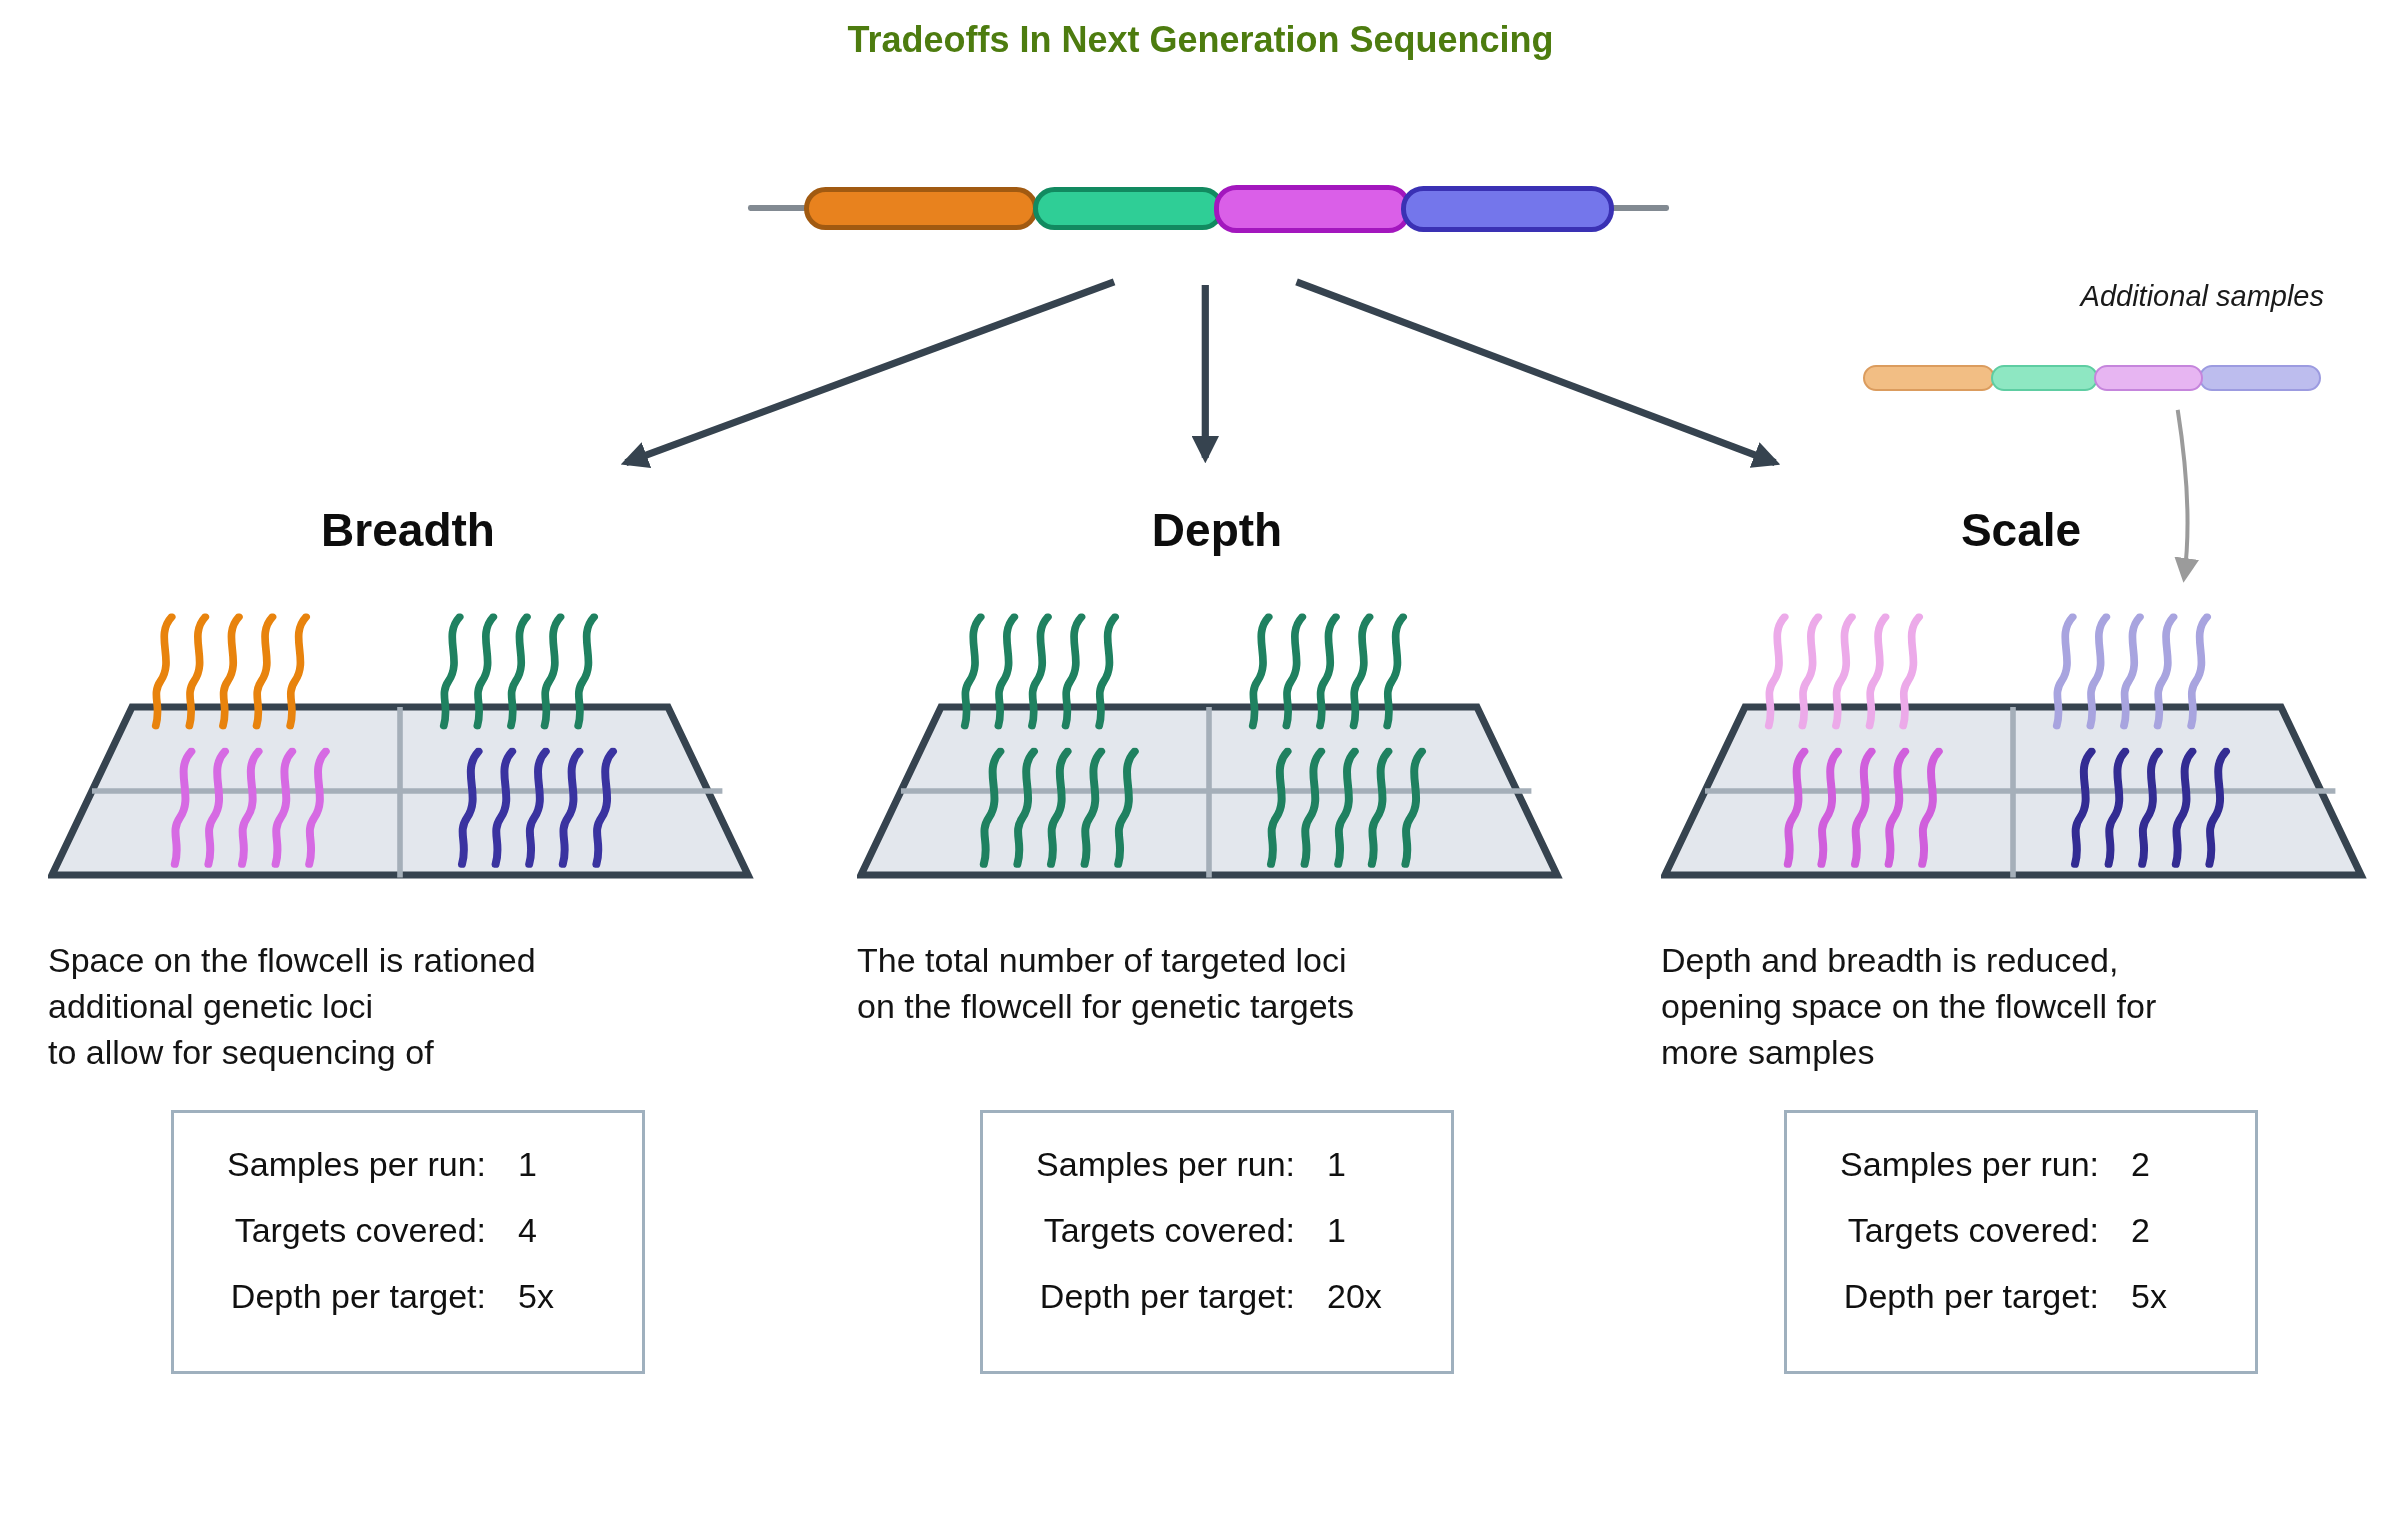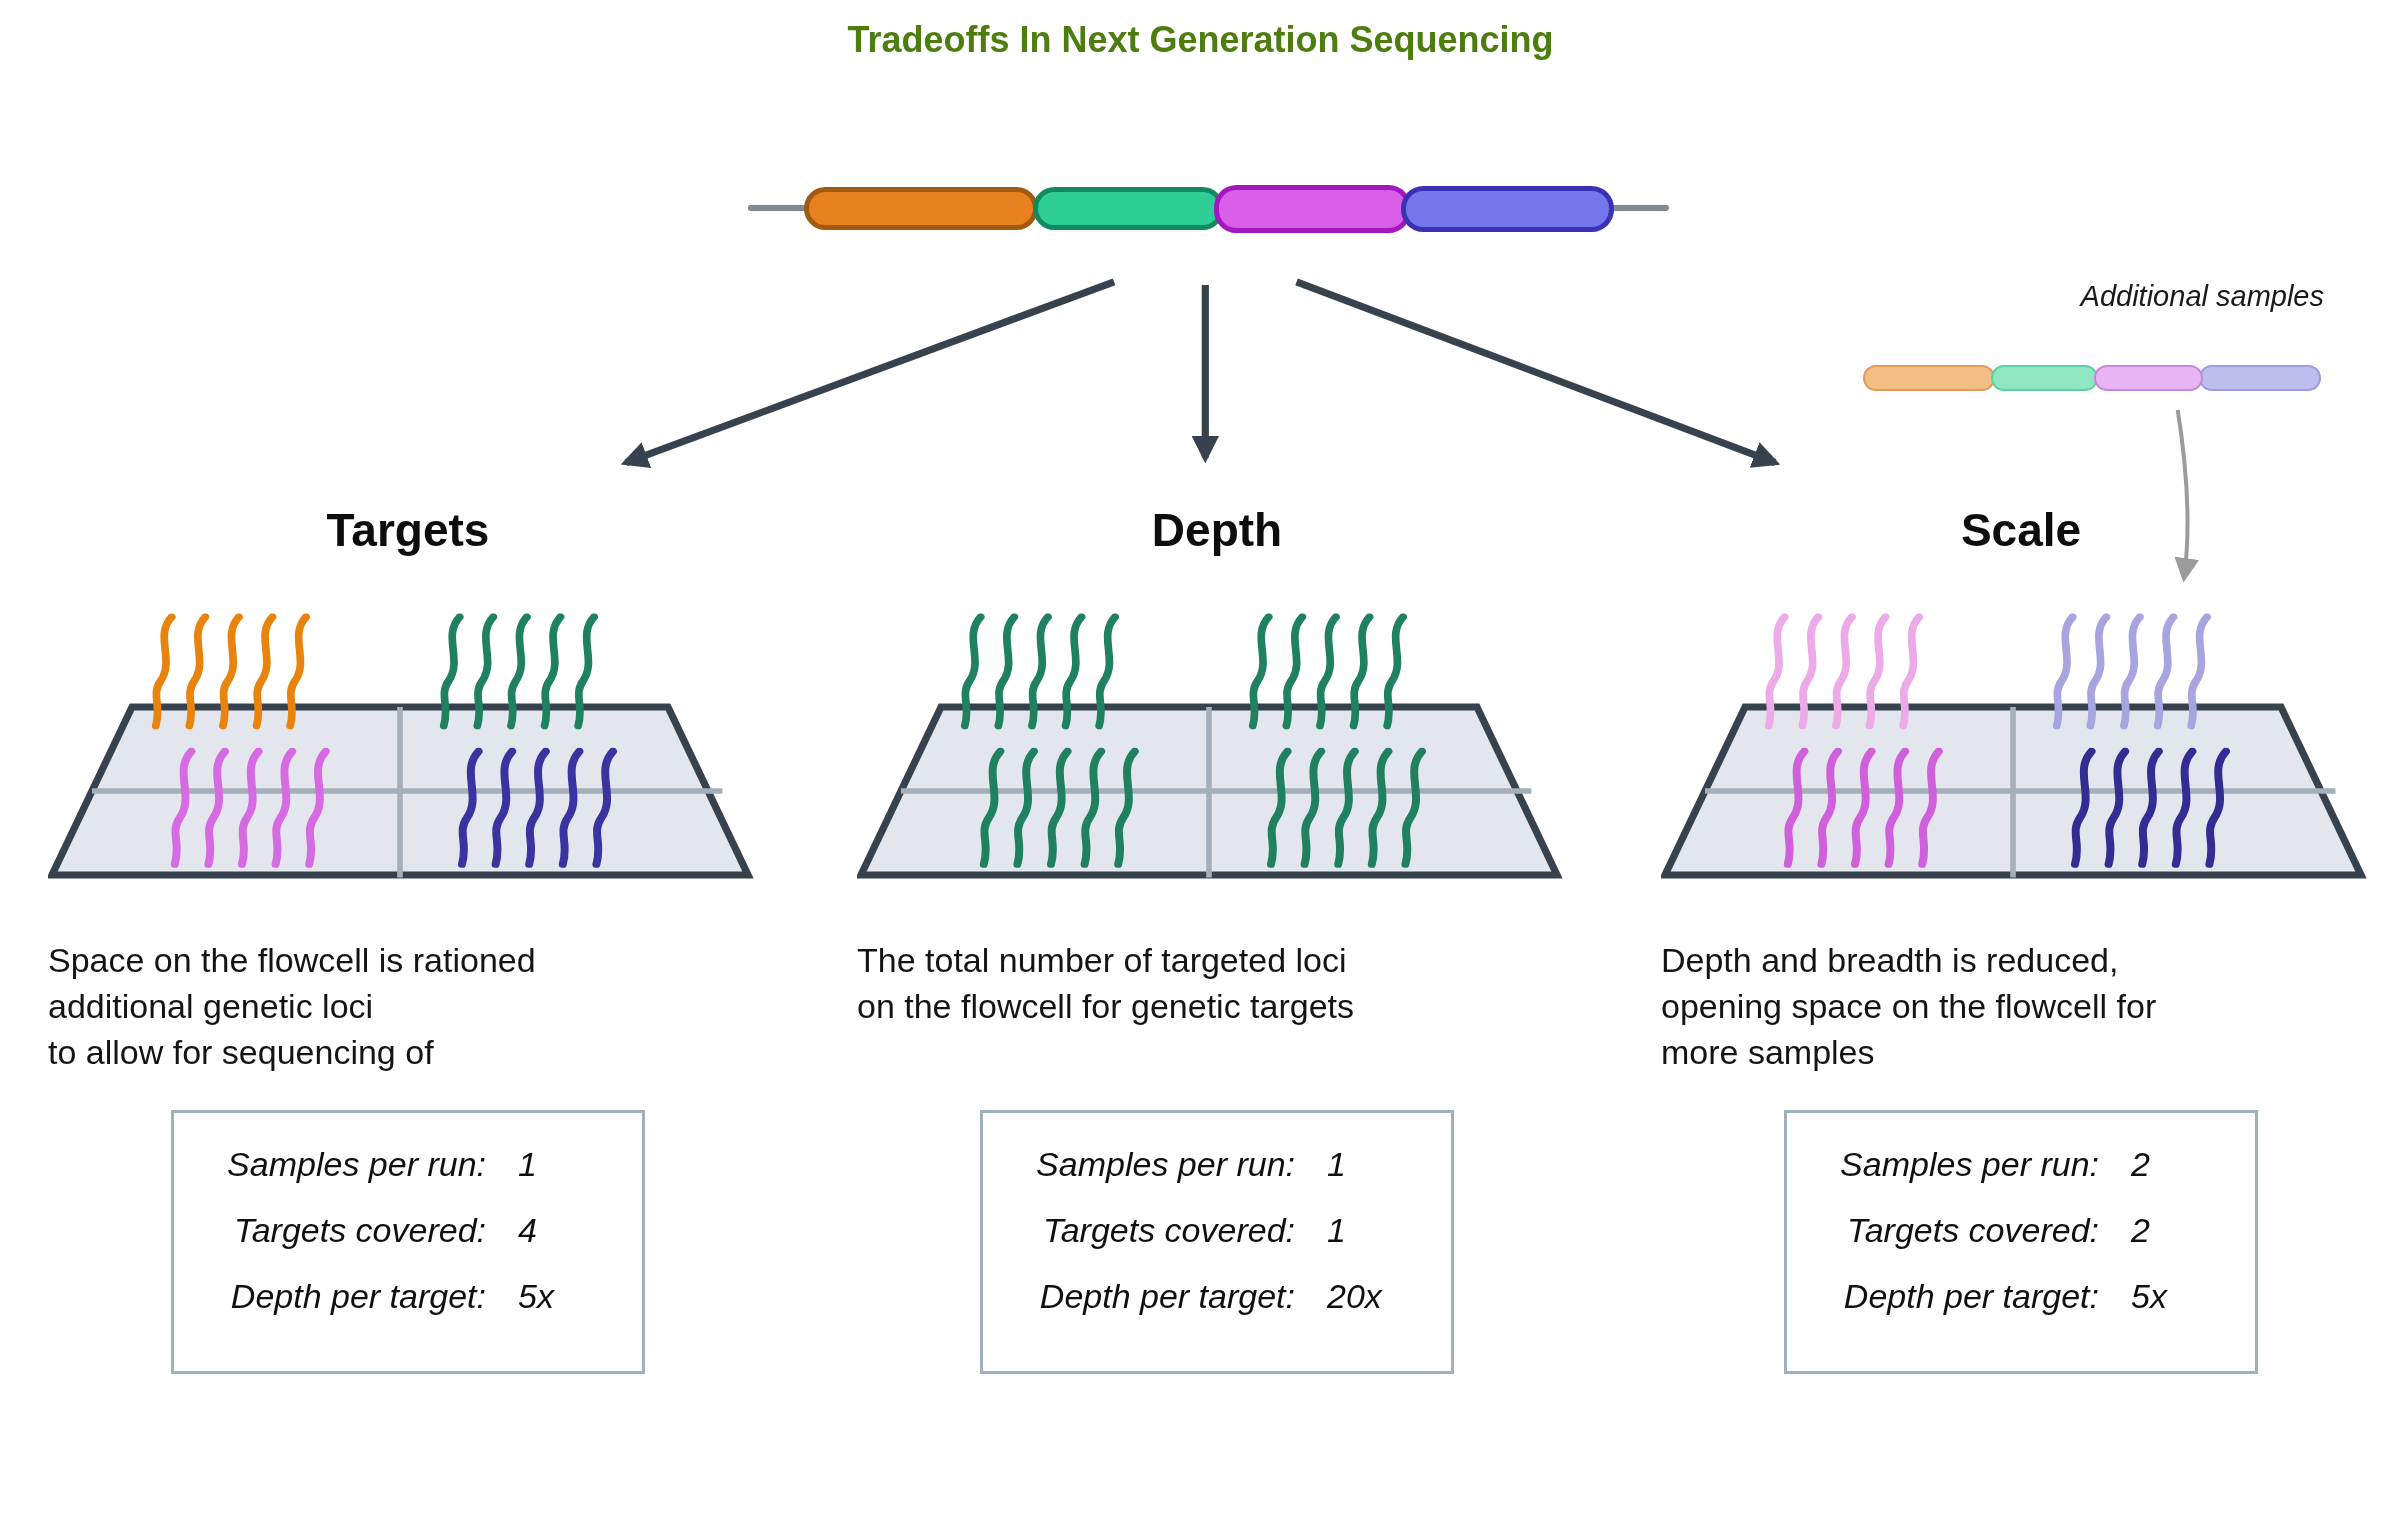--- a/index.html
+++ b/index.html
@@ -28,21 +28,21 @@
   .overlay{position:absolute;left:0;top:0;width:2401px;height:1532px;pointer-events:none;}
   
   .panel{position:absolute;top:0;width:720px;height:1532px;}
   .panel.p0{left:48px;} .panel.p1{left:857px;} .panel.p2{left:1661px;}
   .panel-heading{position:absolute;top:503px;left:0;width:720px;text-align:center;
                  font-size:46px;font-weight:700;color:#0d0d0d;}
   .flowcell-svg{position:absolute;left:0;top:607px;width:720px;height:280px;}
   .desc{position:absolute;top:937px;left:0;width:720px;
         font-size:34px;line-height:46px;color:#141414;}
   .stat-box{position:absolute;top:1110px;left:123px;width:474px;height:264px;
-            box-sizing:border-box;border:3.2px solid #9FB0BE;background:#ffffff;font-style:italic;}
+            box-sizing:border-box;border:3.2px solid #9FB0BE;background:#ffffff;}
   .stat-row{display:flex;align-items:baseline;margin-top:27px;font-size:34px;color:#101010;}
   .stat-row:first-child{margin-top:32px;}
   .stat-label{width:312px;text-align:right;white-space:nowrap;}
   .stat-value{margin-left:32px;text-align:left;white-space:nowrap;}
   .hidden-defs{position:absolute;width:0;height:0;overflow:hidden;}
 </style>
 </head>
 <body>
 
 <div class="page">
@@ -82,21 +82,21 @@
         <path d="M0,0 L10,5 L0,10 Z" fill="#9B9B9B"></path>
       </marker>
     </defs>
     <line x1="1392" y1="352" x2="782" y2="578" stroke-width="9" marker-end="url(#ah)" stroke="#36434F"></line>
     <line x1="1506" y1="356" x2="1506" y2="572" stroke-width="9" marker-end="url(#ah)" stroke="#36434F"></line>
     <line x1="1620" y1="352" x2="2218" y2="578" stroke-width="9" marker-end="url(#ah)" stroke="#36434F"></line>
     <path d="M2721,512 C2733,588 2737,662 2729,722" fill="none" stroke-width="5" marker-end="url(#ahg)" stroke="#9B9B9B"></path>
   </svg>
 
   <section class="panel p0">
-    <div class="panel-heading">Targets</div>
+    <div class="panel-heading">Breadth</div>
     <svg class="flowcell-svg" viewBox="0 0 900 350">
       <polygon points="105,125 775,125 875,335 5,335" stroke-width="9" fill="#E3E7ED" stroke="#36434F"></polygon>
       <line x1="55" y1="230" x2="843" y2="230" stroke-width="7" stroke="#A5AFB9"></line>
       <line x1="440" y1="125" x2="440" y2="338" stroke-width="7" stroke="#A5AFB9"></line>
       <g transform="translate(112,8)" stroke="#E8830D">
         <use href="#strand" x="0" width="55" height="145"></use>
           <use href="#strand" x="42" width="55" height="145"></use>
           <use href="#strand" x="84" width="55" height="145"></use>
           <use href="#strand" x="126" width="55" height="145"></use>
           <use href="#strand" x="168" width="55" height="145"></use>

